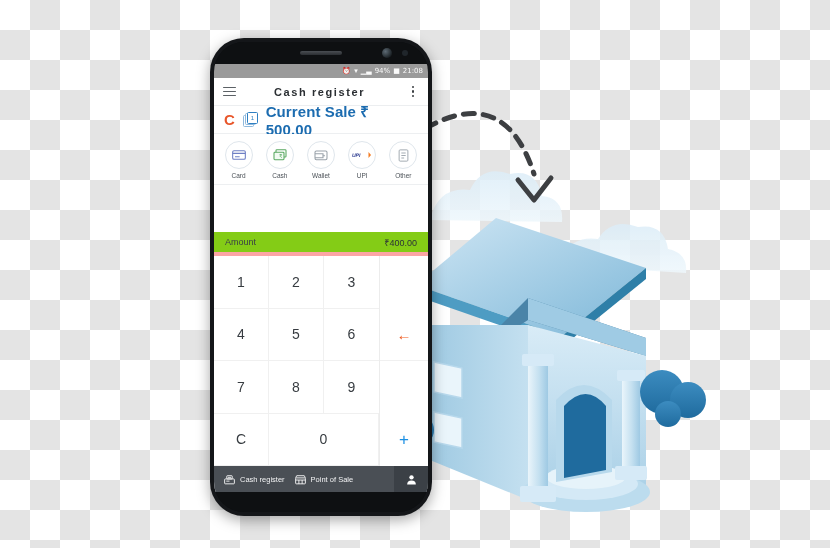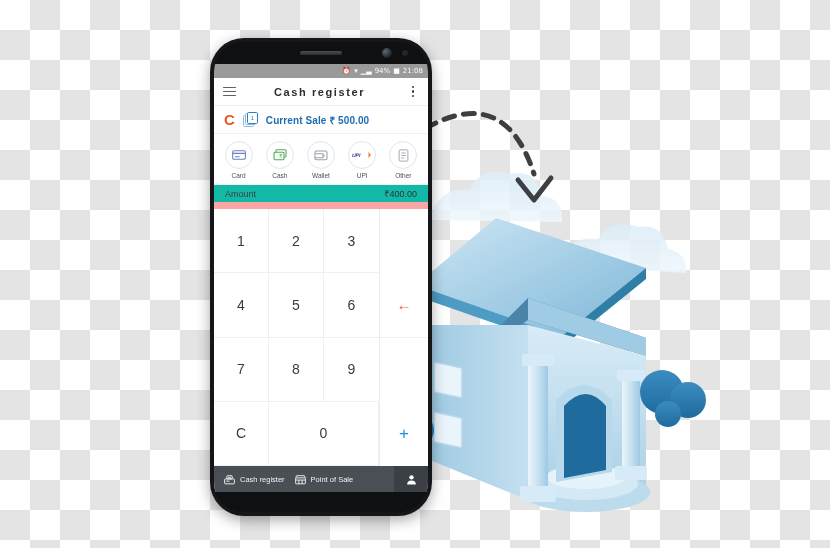--- a/index.html
+++ b/index.html
@@ -97,39 +97,39 @@
   .sale-stack .bk {
     position: absolute; left: 0; bottom: 0; width: 11px; height: 12px;
     border: 1px solid #8fb9dd; border-radius: 1.5px; background: #fff;
   }
   .sale-stack .bk2 { left: 2px; bottom: 2px; }
   .sale-stack .bk3 {
     left: 4px; bottom: 3px; border-color: #2e7fc2;
     display:flex; align-items:center; justify-content:center;
     font-size: 6px; color: #2e7fc2;
   }
-  .sale-text { font-size: 10px; font-weight: 700; color: #1c6cb0; letter-spacing: .1px; }
+  .sale-text { font-size: 15px; font-weight: 700; color: #1c6cb0; letter-spacing: .1px; }
 
   
   .methods {
     display: flex; justify-content: space-around; align-items: flex-start;
     padding: 7px 4px 5px; background: #fff; border-bottom: 1px solid #edeff1;
   }
   .method { display: flex; flex-direction: column; align-items: center; gap: 3px; cursor: pointer; width: 38px; }
   .mcircle {
     width: 28px; height: 28px; border-radius: 50%;
     border: 1px solid #dfe6ec; background: #fff;
     display: flex; align-items: center; justify-content: center;
   }
   .mlabel { font-size: 6.5px; color: #4b5157; }
 
   
   .amount-row {
     height: 24px; display: flex; align-items: center; justify-content: space-between;
-    padding: 0 11px; border-bottom: 7px solid #fca5a5; background: #14b8a6;
+    padding: 0 11px; border-bottom: 4px solid #fca5a5; background: #84cc16; margin-top: 47px;
   }
   .amount-label { font-size: 9px; color: #3b4046; }
   .amount-value { font-size: 9px; color: #2c3238; font-weight: 400; }
 
   
   .keypad-wrap { flex: 1; display: flex; min-height: 0; background: #fff; }
   .keys {
     flex: 1; display: grid;
     grid-template-columns: repeat(3, 1fr);
     grid-template-rows: repeat(4, 1fr);

